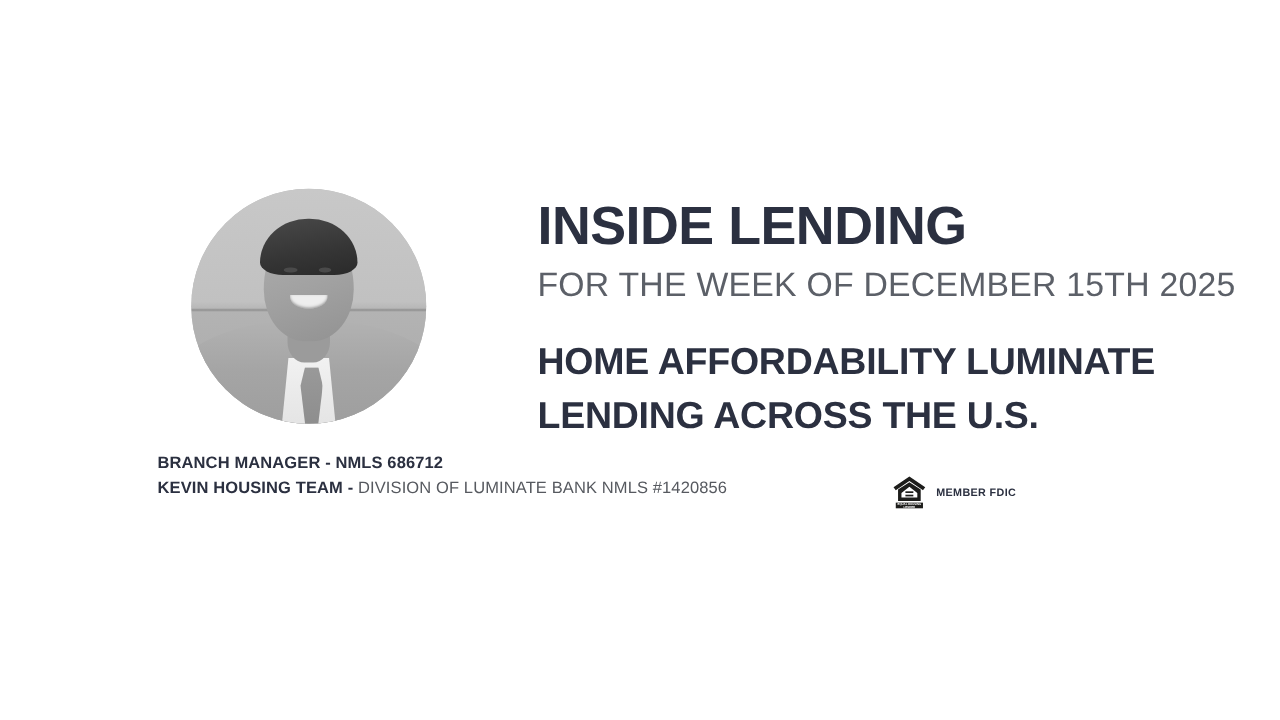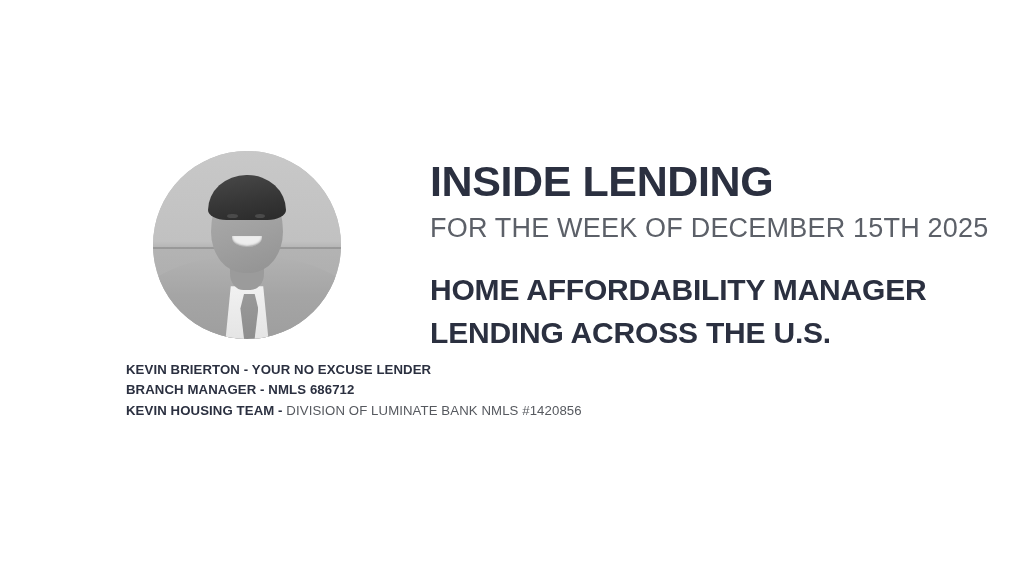--- a/index.html
+++ b/index.html
@@ -234,32 +234,46 @@
       <div class="p-eye l"></div>
       <div class="p-eye r"></div>
       <div class="p-smile"></div>
     </div>
   </div>
 
   <div class="headline-block">
     <h1 class="title">INSIDE LENDING</h1>
     <div class="subtitle">FOR THE WEEK OF DECEMBER 15TH 2025</div>
     <div class="story">
-      <div class="story-line">HOME AFFORDABILITY MANAGER</div>
+      <div class="story-line">HOME AFFORDABILITY LUMINATE</div>
       <div class="story-line">LENDING ACROSS THE U.S.</div>
     </div>
   </div>
 
   <div class="contact">
-    <div class="contact-line">
-      <b>KEVIN BRIERTON - YOUR NO EXCUSE LENDER</b>
-    </div>
     <div class="contact-line">
       <b>BRANCH MANAGER - NMLS 686712</b>
     </div>
     <div class="contact-line">
       <b>KEVIN HOUSING TEAM -</b>
       <span class="light">DIVISION OF LUMINATE BANK NMLS #1420856</span>
     </div>
   </div>
 
+  <div class="compliance">
+    <svg class="ehl-icon" viewBox="0 0 64 64" aria-hidden="true">
+
+      <path d="M32 5 L60 24 L56 29 L32 13 L8 29 L4 24 Z" fill="#1d1d1b"></path>
+
+      <path d="M12 28 L12 48 L52 48 L52 28 L32 15 Z
+               M18 34 L18 42 L46 42 L46 34 L32 23 Z" fill="#1d1d1b" fill-rule="evenodd"></path>
+
+      <rect x="25" y="31" width="14" height="3" fill="#1d1d1b"></rect>
+      <rect x="25" y="37" width="14" height="3" fill="#1d1d1b"></rect>
+
+      <rect x="8" y="51" width="48" height="10" fill="#1d1d1b"></rect>
+      <text x="32" y="55.4" text-anchor="middle" font-family="Liberation Sans, sans-serif" font-size="5" font-weight="700" fill="#ffffff">EQUAL HOUSING</text>
+      <text x="32" y="60.2" text-anchor="middle" font-family="Liberation Sans, sans-serif" font-size="5" font-weight="700" fill="#ffffff">LENDER</text>
+    </svg>
+    <span class="member-fdic">MEMBER FDIC</span>
+  </div>
 
 </div>
 
 </body></html>

